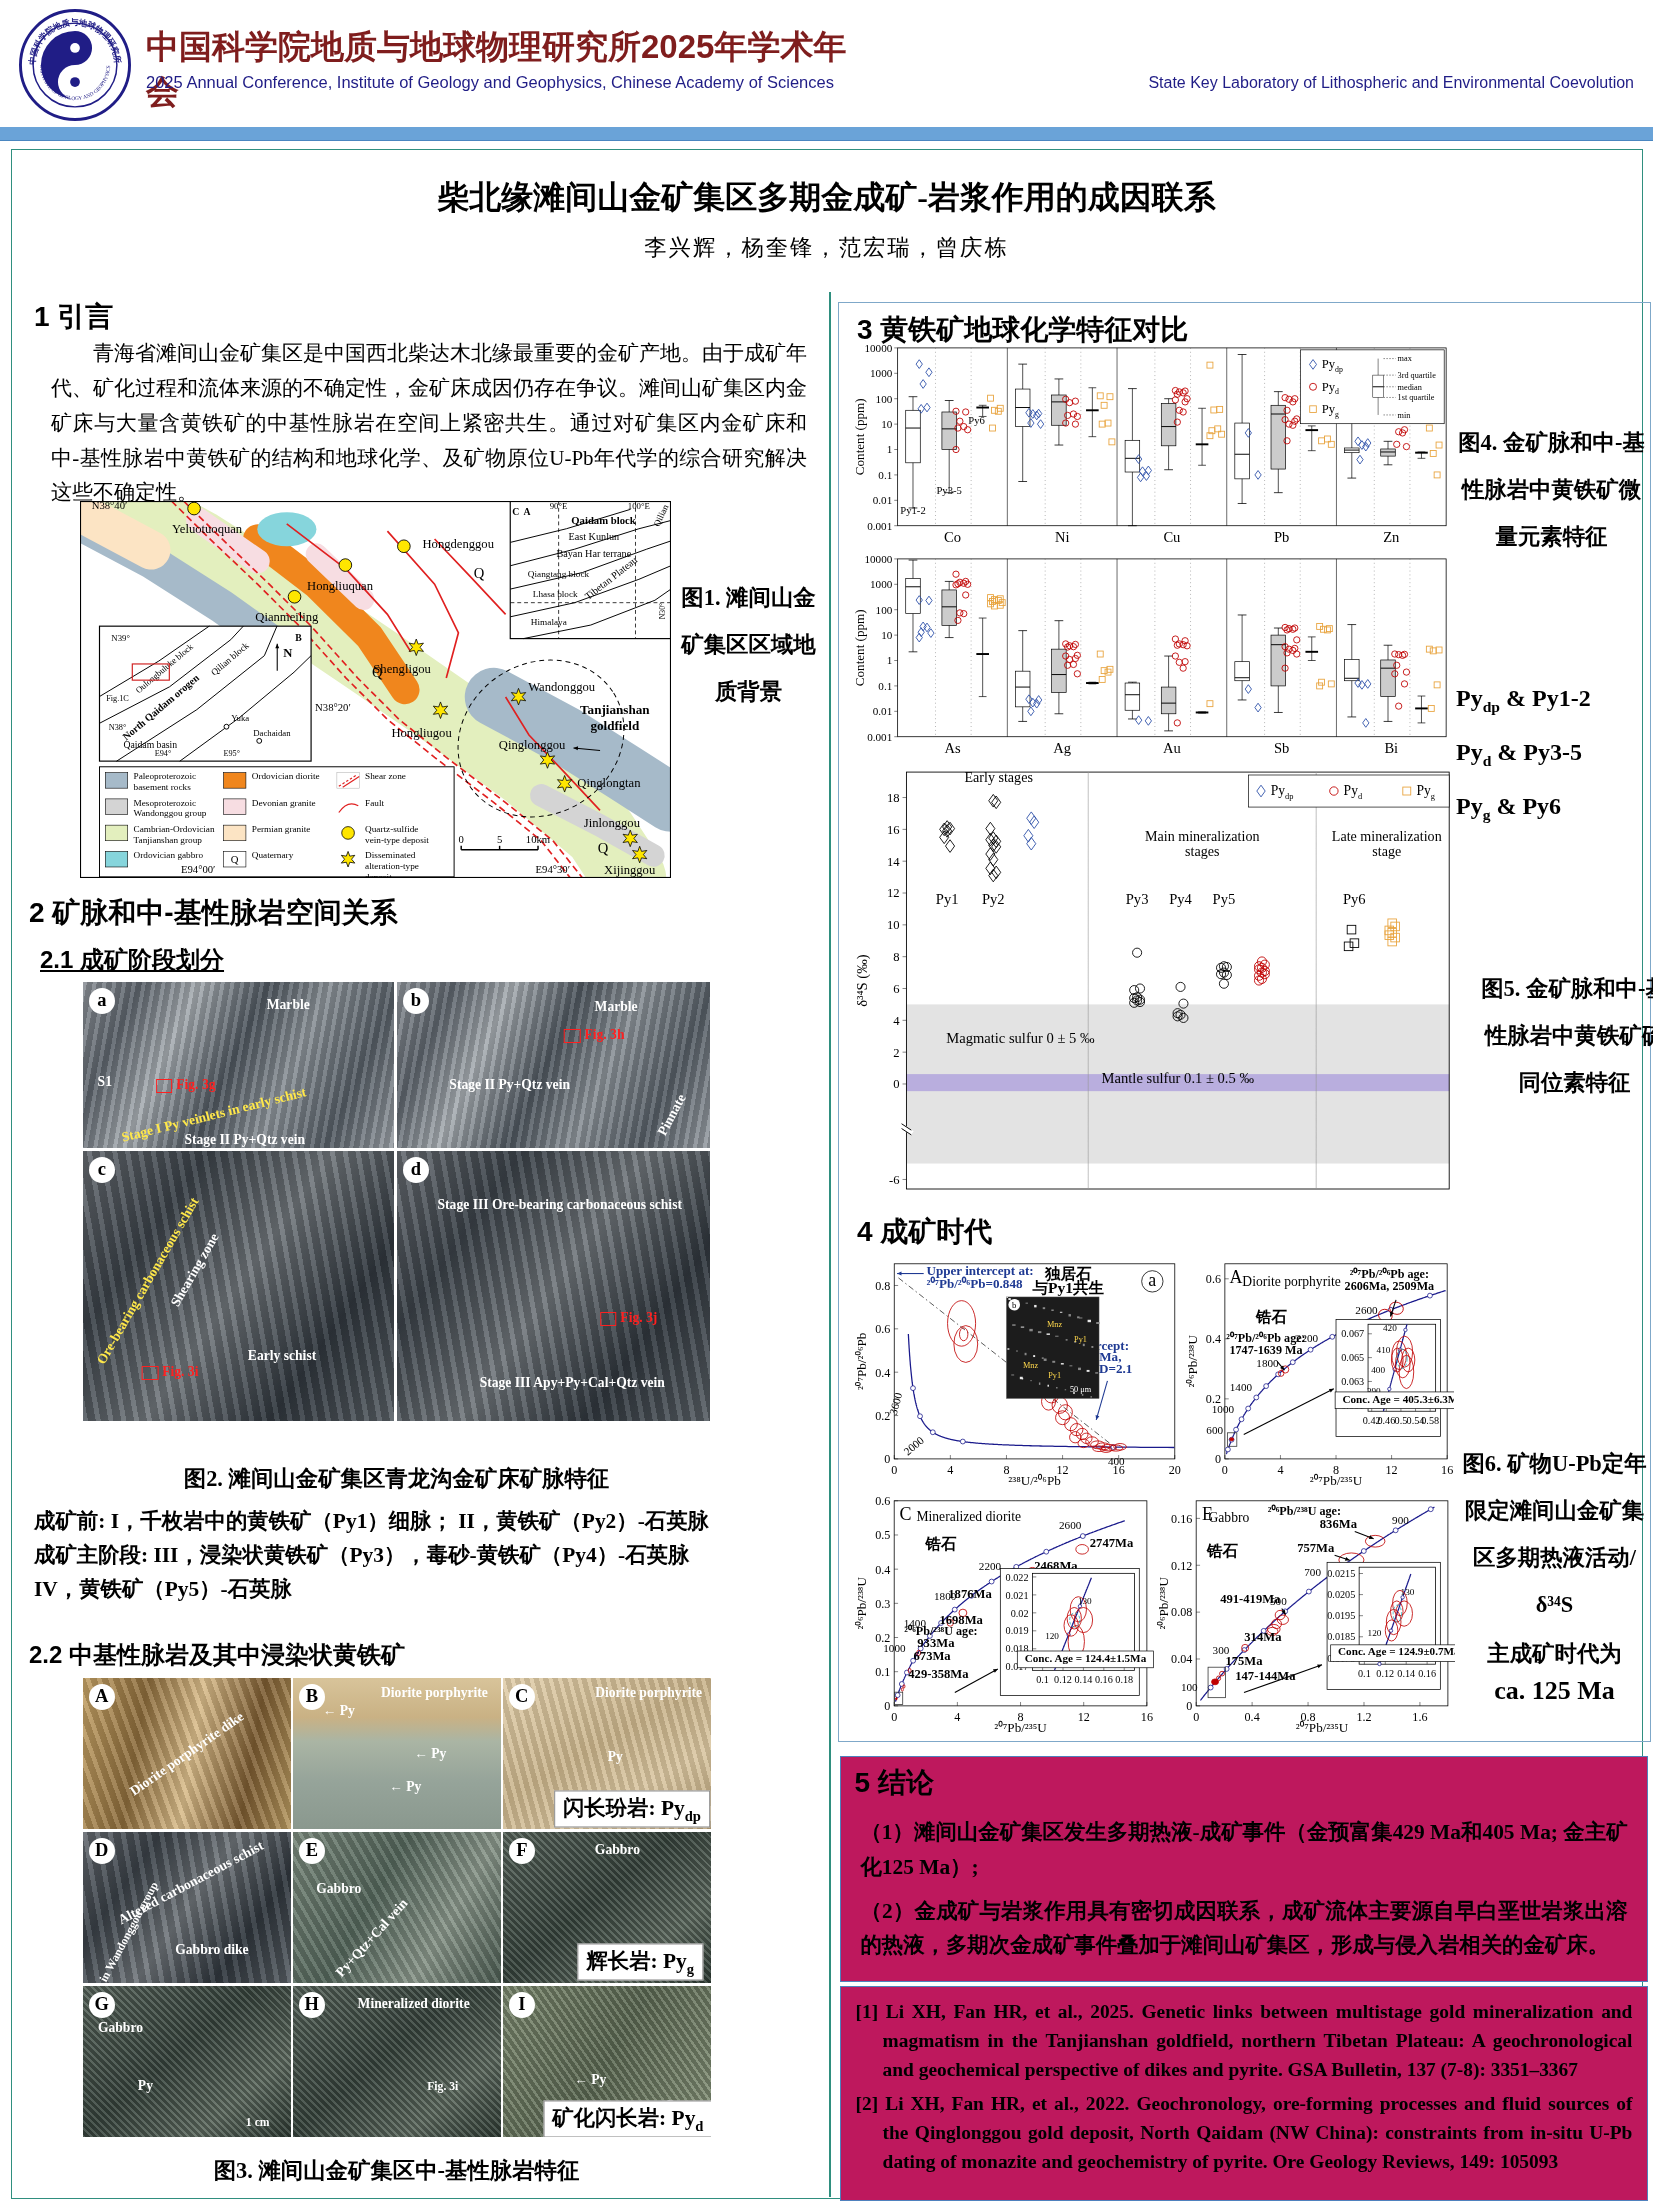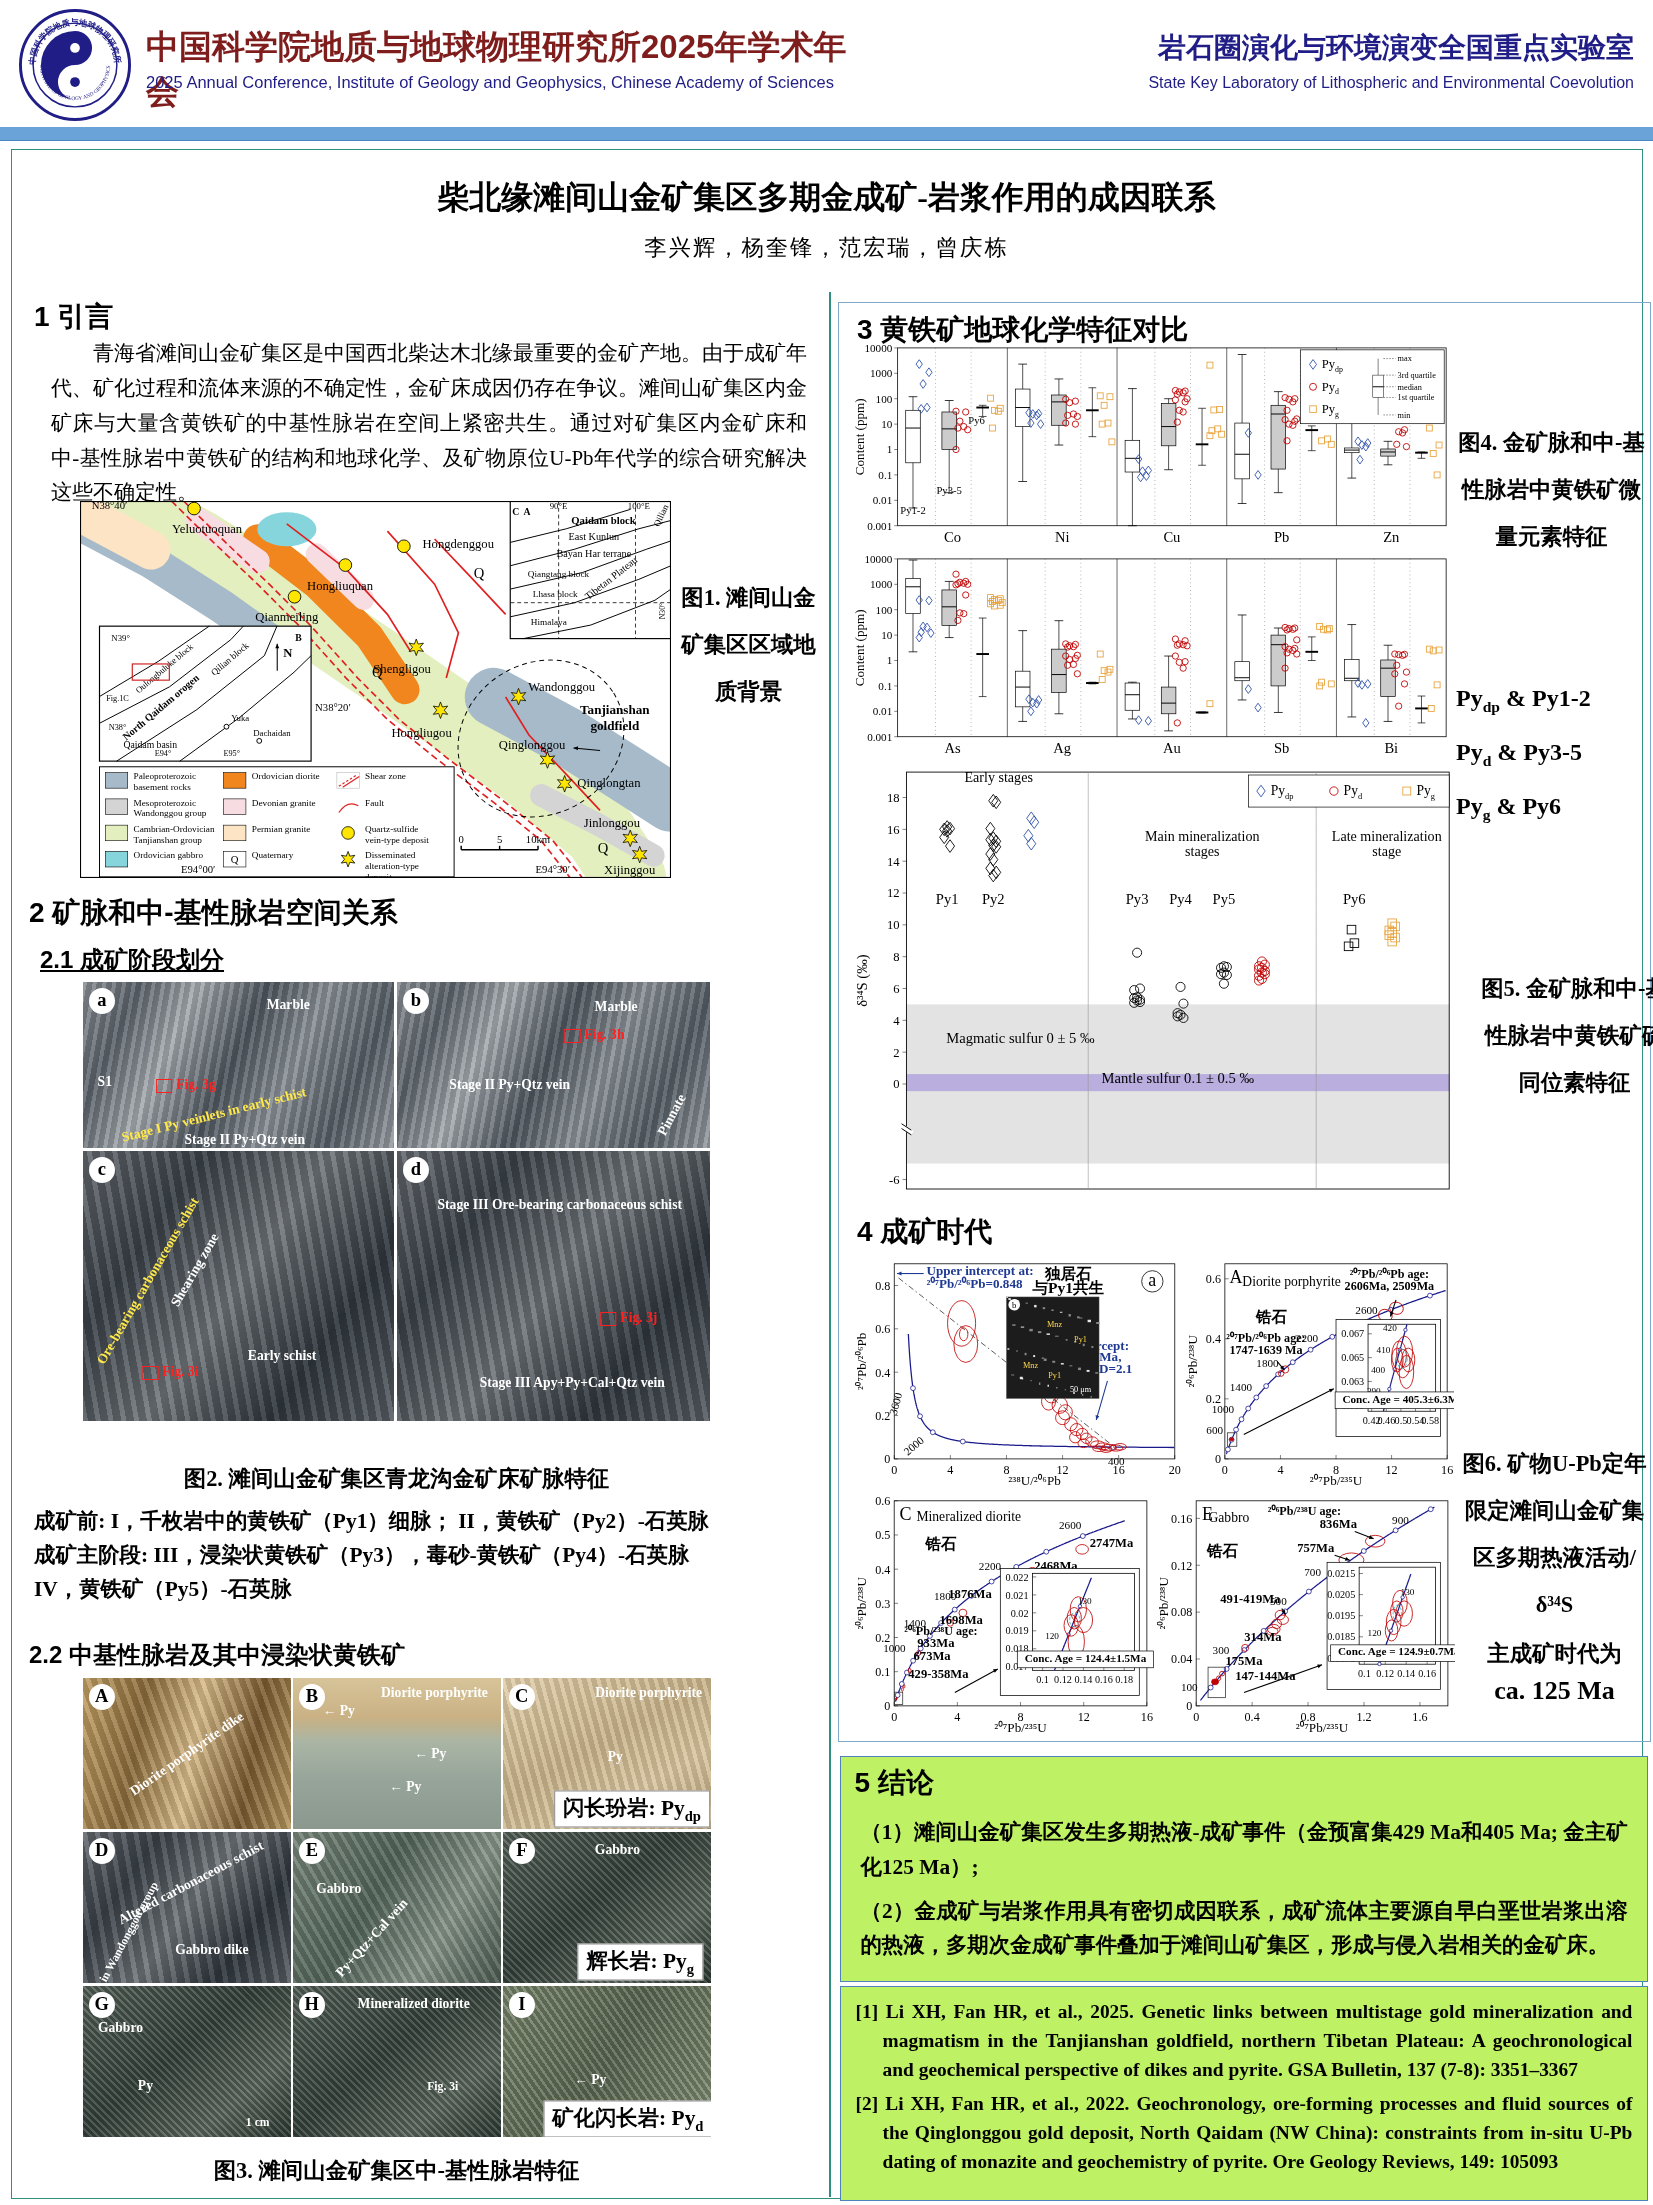--- a/index.html
+++ b/index.html
@@ -14,21 +14,21 @@
   .authors{font:22.4px "Liberation Serif",serif;text-align:center;letter-spacing:1.9px;}
   .h1{font:bold 28px "Liberation Sans",sans-serif;}
   .h2{font:bold 24px "Liberation Sans",sans-serif;}
   .body-text{font:21px/1.66 "Liberation Serif",serif;text-align:justify;text-indent:2em;}
   .stage{font:bold 21.4px/1.55 "Liberation Serif",serif;}
   .figcap{font:bold 22.4px "Liberation Serif",serif;text-align:center;}
   .sidecap{font:bold 22.4px/2.1 "Liberation Serif",serif;text-align:center;}
   .cmp{font:bold 24px "Liberation Serif",serif;}
   .cmp sub{font-size:15.6px;}
   .frame{position:absolute;border:1.5px solid #2f8f7f;}
-  .bluebox{position:absolute;border:1.5px solid #4f81bd;background:#bef264;}
+  .bluebox{position:absolute;border:1.5px solid #4f81bd;background:#be185d;}
   .concl{font:bold 21.4px/1.62 "Liberation Serif",serif;text-align:justify;}
   .ref{font:bold 19.4px/1.5 "Liberation Serif",serif;text-align:justify;padding-left:27px;text-indent:-27px;}
   .photo{position:absolute;overflow:hidden;}
   .badge{position:absolute;left:5.8px;top:5.8px;width:26px;height:26px;border-radius:50%;background:#fff;color:#000;font:bold 18.5px "Liberation Serif",serif;display:flex;align-items:center;justify-content:center;z-index:3;}
   .plabel{position:absolute;white-space:nowrap;font:bold 13.6px "Liberation Serif",serif;z-index:2;}
   .pw{color:#fff;} .py{color:#ffe84a;} 
   .pr{color:#ff2020;}
   .pr::before{content:'';display:inline-block;width:14.6px;height:11.7px;border:1.5px solid #ff2020;margin-right:3.9px;vertical-align:middle;}
   .chip{position:absolute;background:#fff;border:0.5px solid #888;color:#000;font:bold 21.4px "Liberation Serif",serif;padding:1.9px 7.8px;white-space:nowrap;z-index:2;}
   .chip sub{font-size:14.6px;}
@@ -58,21 +58,20 @@
       <path d="M115 43 a72 72 0 1 0 0.01 0 Z M115 43 a36 36 0 0 1 0 72 a36 36 0 0 0 0 72" fill="none"></path>
       <path d="M115 45 a70 70 0 0 0 0 140 a35 35 0 0 1 0 -70 a35 35 0 0 0 0 -70 Z" fill="#201d86"></path>
       <circle cx="115" cy="80" r="10" fill="#fff"></circle>
       <circle cx="115" cy="150" r="10" fill="#201d86"></circle>
       <text font-size="17" fill="#201d86" font-weight="bold"><textPath href="#arcT">中国科学院地质与地球物理研究所</textPath></text>
       <text font-size="11" fill="#201d86"><textPath href="#arcB">INSTITUTE OF GEOLOGY AND GEOPHYSICS, CAS</textPath></text>
     </svg>
   </div>
   <div class="abs hd-cn" style="left:146px;top:25px;width:729px;">中国科学院地质与地球物理研究所2025年学术年会</div>
   <div class="abs hd-en" style="left:146px;top:73px;width:729px;">2025 Annual Conference, Institute of Geology and Geophysics, Chinese Academy of Sciences</div>
-  <div class="abs hd-cn2" style="left:997px;top:29px;width:637px;">岩石圈演化与环境演变全国重点实验室</div>
   <div class="abs hd-en2" style="left:997px;top:74px;width:637px;">State Key Laboratory of Lithospheric and Environmental Coevolution</div>
   <div class="bluebar"></div>
 
   <div class="abs main-title" style="left:97px;top:176px;width:1459px;">柴北缘滩间山金矿集区多期金成矿-岩浆作用的成因联系</div>
   <div class="abs authors" style="left:97px;top:232px;width:1459px;">李兴辉，杨奎锋，范宏瑞，曾庆栋</div>
 
   <div class="frame" style="left:10.7px;top:149px;width:1630px;height:2048px;"></div>
   <div class="abs" style="left:829px;top:292px;width:1.5px;height:1905px;background:#2f8f7f;"></div>
 
   <div class="abs h1" style="left:34px;top:298px;">1 引言</div>

